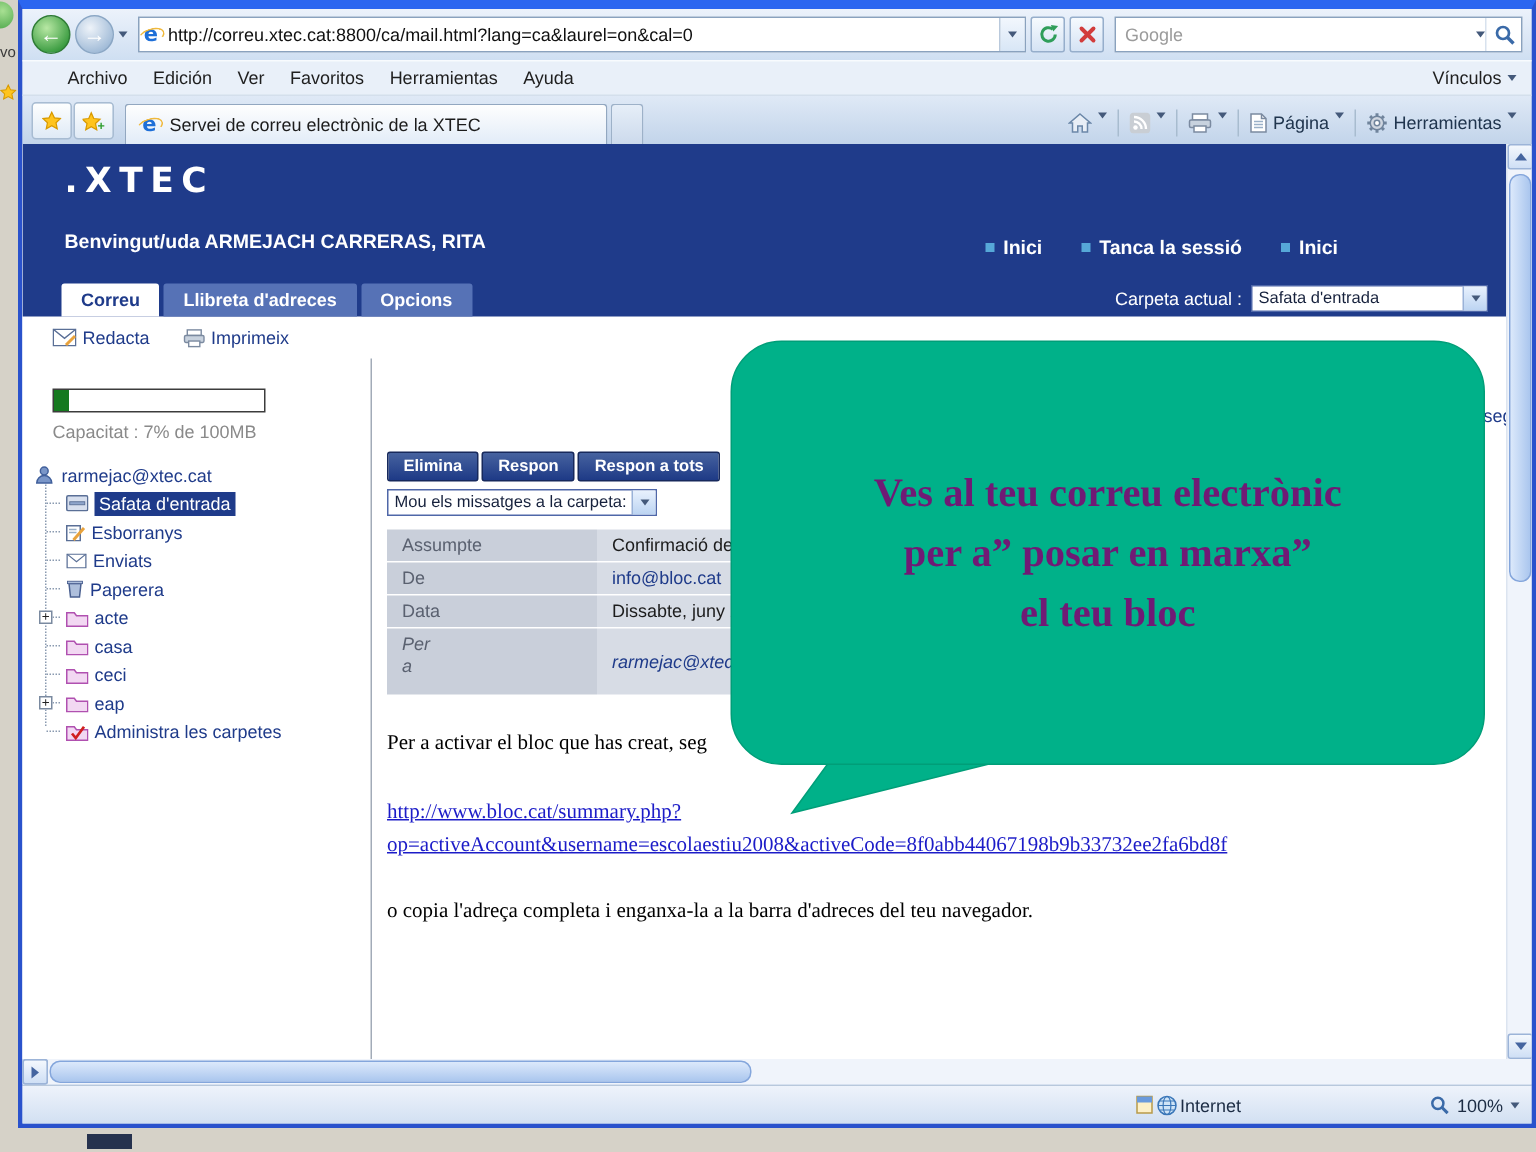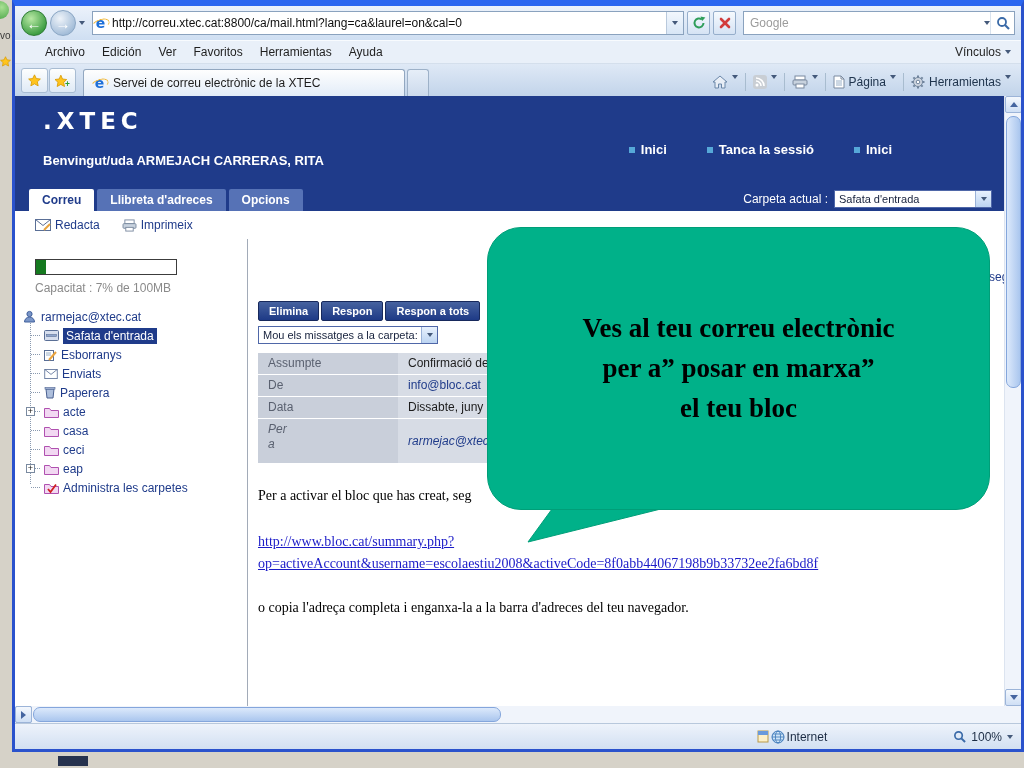--- a/index.html
+++ b/index.html
@@ -47,25 +47,25 @@
   .e-icon{position:relative;width:15px;height:15px;display:inline-flex;align-items:center;justify-content:center;color:#1e6fd8;font-weight:bold;font-size:14px;font-family:"DejaVu Sans",sans-serif;flex:none;}
   .e-icon::after{content:"";position:absolute;left:-1px;top:3px;width:16px;height:8px;border:1.5px solid #f0b93c;border-bottom-color:transparent;border-left-color:transparent;border-radius:50%;transform:rotate(-18deg);}
 
   
   .viewport{position:relative;height:610px;background:#fff;overflow:hidden;}
   .page{position:absolute;left:0;top:0;width:989px;height:610px;background:#fff;}
 
   .mail-header{position:relative;height:90px;background:#1f3b8a;color:#fff;}
   .xtec-logo{position:absolute;left:28px;top:12px;font-family:"DejaVu Sans",sans-serif;font-weight:bold;font-size:23px;letter-spacing:5px;}
   .welcome{position:absolute;left:28px;top:57px;font-weight:bold;font-size:13px;}
-  .mail-nav{position:absolute;right:112px;top:46px;display:flex;gap:40px;align-items:flex-end;}
+  .mail-nav{position:absolute;right:112px;top:61px;display:flex;gap:26px;align-items:flex-end;}
   .mail-nav-item{display:flex;align-items:center;gap:6px;font-weight:bold;font-size:13px;color:#fff;cursor:pointer;}
   .sq-bullet{width:6px;height:6px;background:#56a8d8;flex:none;}
 
-  .mail-tabs{position:relative;height:25px;background:#1f3b8a;display:flex;align-items:flex-end;padding-left:14px;}
+  .mail-tabs{position:relative;height:25px;background:#1f3b8a;display:flex;align-items:flex-end;padding-left:26px;}
   .mtab{font-weight:bold;font-size:12px;padding:4px 13px;border-radius:2px 2px 0 0;margin-right:3px;cursor:pointer;}
   .mtab.active{background:#fff;color:#1f3b8a;}
   .mtab.inactive{background:#5672b6;color:#fff;}
   .folder-cur{position:absolute;right:12px;bottom:3px;display:flex;align-items:center;gap:6px;}
   .folder-cur-label{color:#fff;font-weight:normal;font-size:12px;}
   .xp-select{height:18px;background:#fff;border:1px solid #4f67a8;display:flex;align-items:center;font-size:11px;color:#16213c;}
   .xp-select .val{flex:1;padding-left:4px;white-space:nowrap;overflow:hidden;}
   .xp-arrow{width:16px;height:16px;background:linear-gradient(#e8f1fd,#bcd4f2);border-left:1px solid #9ab2d8;display:flex;align-items:center;justify-content:center;flex:none;}
 
   .mail-toolbar{height:28px;background:#fff;display:flex;align-items:center;gap:22px;padding-left:20px;color:#1f3b8a;font-size:12px;}
@@ -117,21 +117,21 @@
 
   
   .status-bar{height:26px;background:linear-gradient(#eef3fb,#d2e0f2);display:flex;align-items:center;padding:0 8px;border-top:1px solid #b8c8dc;}
   .sb-spacer1{flex:1;}
   .sb-spacer2{width:126px;}
   .status-zone{display:flex;align-items:center;gap:2px;color:#1c2c44;}
   .status-zoom{display:flex;align-items:center;gap:5px;color:#1c2c44;}
 
   
   .bubble{position:absolute;left:487px;top:227px;width:503px;height:283px;background:#00b189;border:1px solid #009e78;border-radius:34px;z-index:40;display:flex;flex-direction:column;align-items:center;padding-top:80px;}
-  .bubble-line{font-family:"Liberation Serif",serif;font-weight:bold;font-size:27px;line-height:40px;color:#000000;text-align:right;}
+  .bubble-line{font-family:"Liberation Serif",serif;font-weight:bold;font-size:27px;line-height:40px;color:#701a75;text-align:right;}
   .bubble-tail{position:absolute;left:510px;top:498px;z-index:39;}
 </style>
 </head>
 <body>
 
 <div class="screen">
 
   <div class="left-strip">
     <div class="strip-circle"></div>
     <div class="strip-text">vo</div>

